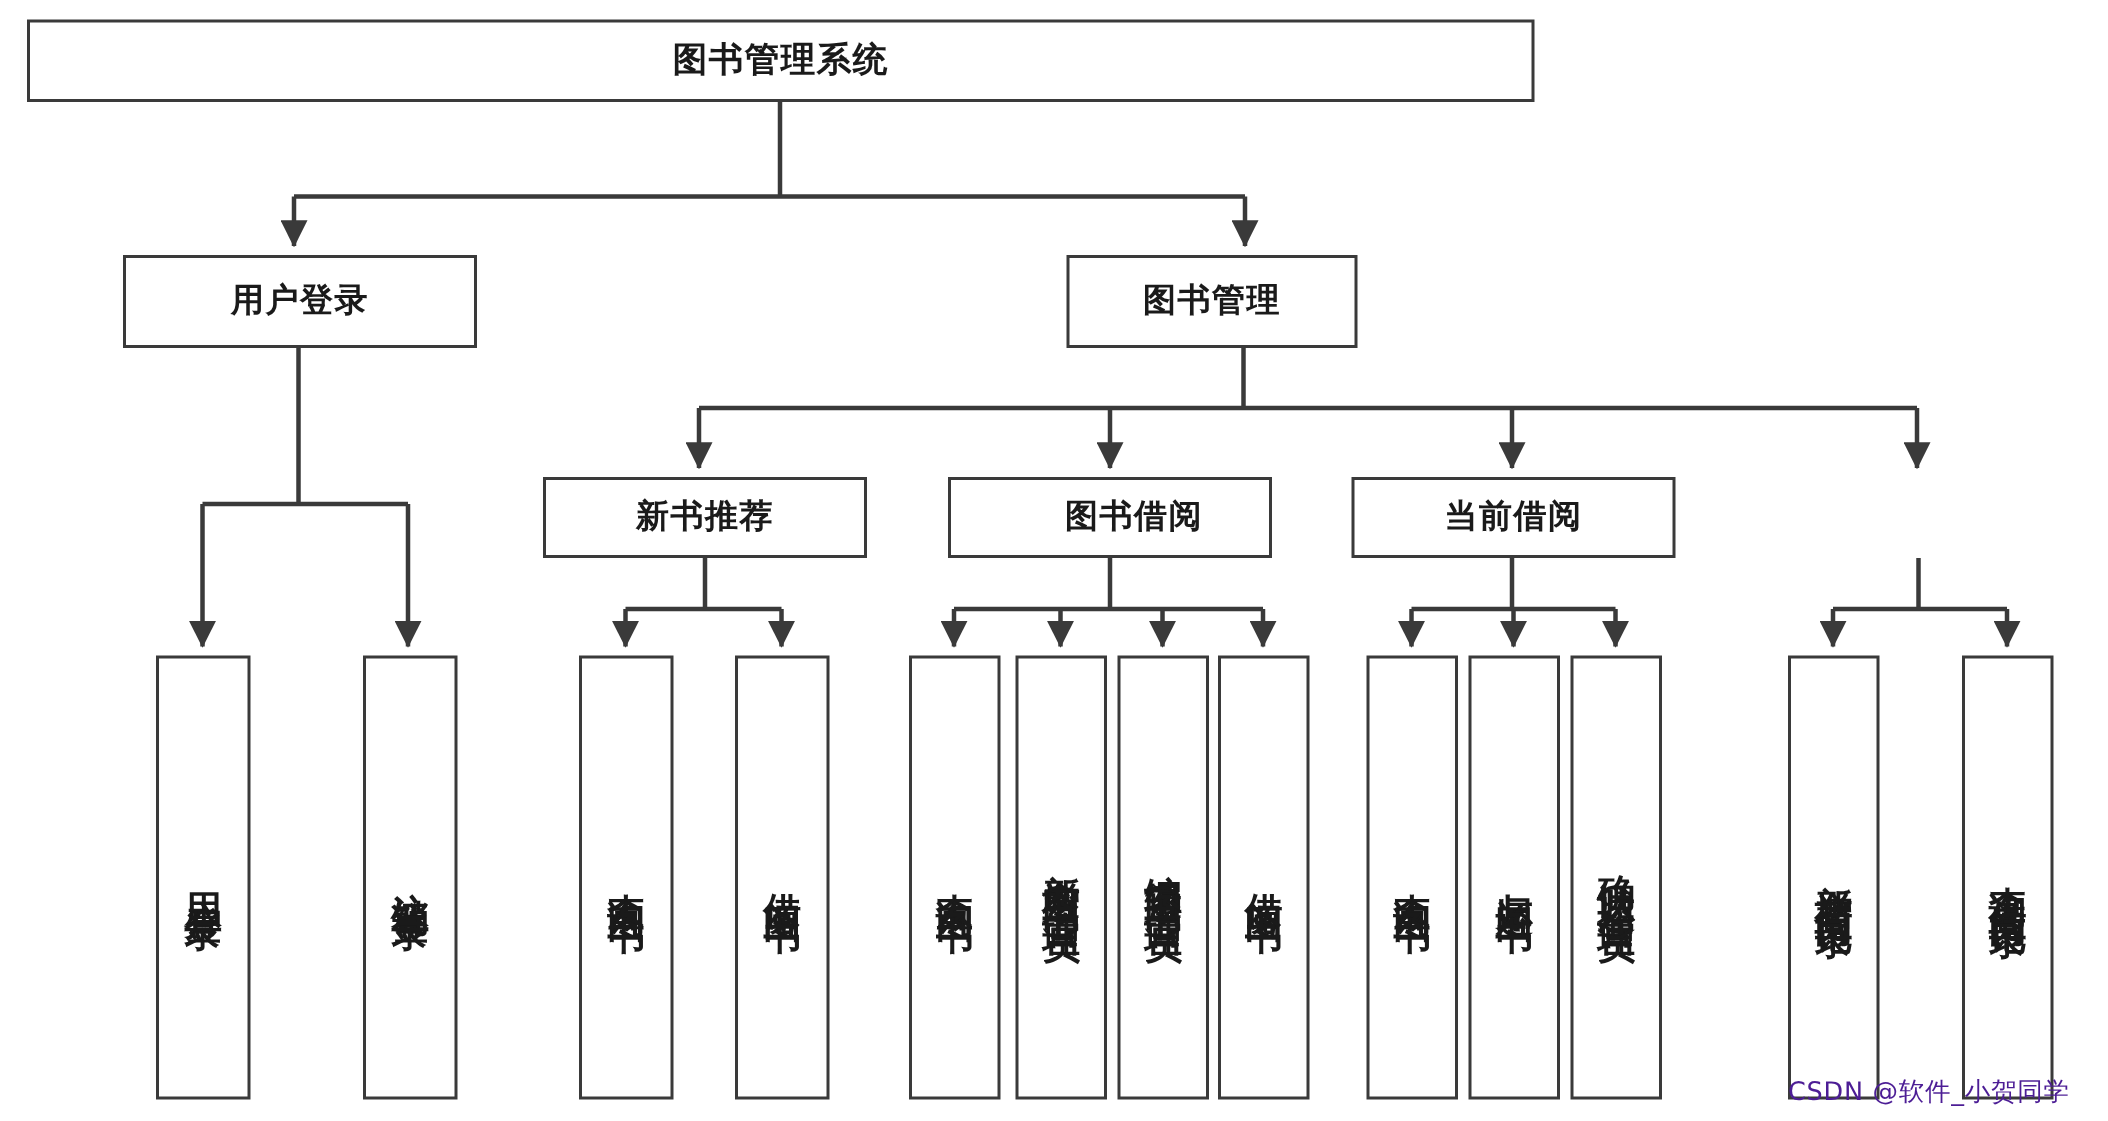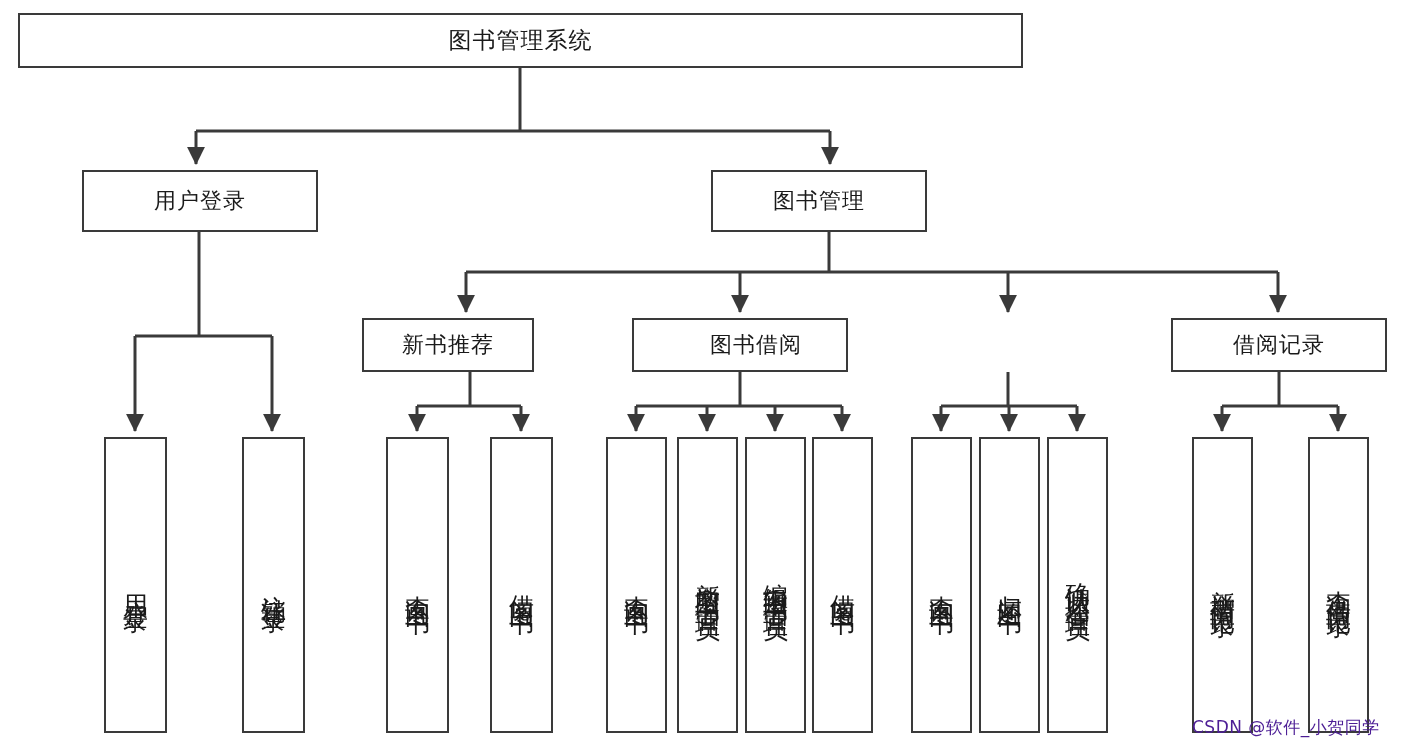--- a/index.html
+++ b/index.html
@@ -29,20 +29,21 @@
   .node {
     position: absolute;
     box-sizing: border-box;
     background: #ffffff;
     border: 2px solid #3a3a3a;
     display: flex;
     align-items: center;
     justify-content: center;
     color: #1a1a1a;
     z-index: 2;
+    font-weight: bold;
   }
   .node-label {
     display: block;
     text-align: center;
     line-height: 1.18;
     color: #1a1a1a;
     white-space: nowrap;
   }
   
   .node.horiz .node-label {
@@ -137,36 +138,36 @@
   </svg>
 
   <div class="node root horiz" style="left:18px; top:13px; width:1005px; height:55px;">
     <span class="node-label">图书管理系统</span>
   </div>
 
   <div class="node horiz" style="left:82px; top:170px; width:236px; height:62px;">
     <span class="node-label">用户登录</span>
   </div>
 
-  <div class="node horiz" style="left:711px; top:170px; width:216px; height:62px;">
+  <div class="node horiz" style="left:711px; top:170px; width:194px; height:62px;">
     <span class="node-label">图书管理</span>
   </div>
 
-  <div class="node horiz" style="left:362px; top:318px; width:172px; height:54px;">
+  <div class="node horiz" style="left:362px; top:318px; width:216px; height:54px;">
     <span class="node-label">新书推荐</span>
   </div>
 
   <div class="node horiz" style="left:632px; top:318px; width:216px; height:54px;padding-left:32px;">
     <span class="node-label">图书借阅</span>
   </div>
 
-
-  <div class="node horiz" style="left:1171px; top:318px; width:216px; height:54px;">
-    <span class="node-label">借阅记录</span>
-  </div>
+  <div class="node horiz" style="left:901px; top:318px; width:216px; height:54px;">
+    <span class="node-label">当前借阅</span>
+  </div>
+
 
   <div class="node vert" style="left:104px; top:437px; width:63px; height:296px;">
     <span class="node-label">用户登录</span>
   </div>
 
   <div class="node vert" style="left:242px; top:437px; width:63px; height:296px;">
     <span class="node-label">注销登录</span>
   </div>
 
   <div class="node vert" style="left:386px; top:437px; width:63px; height:296px;">

